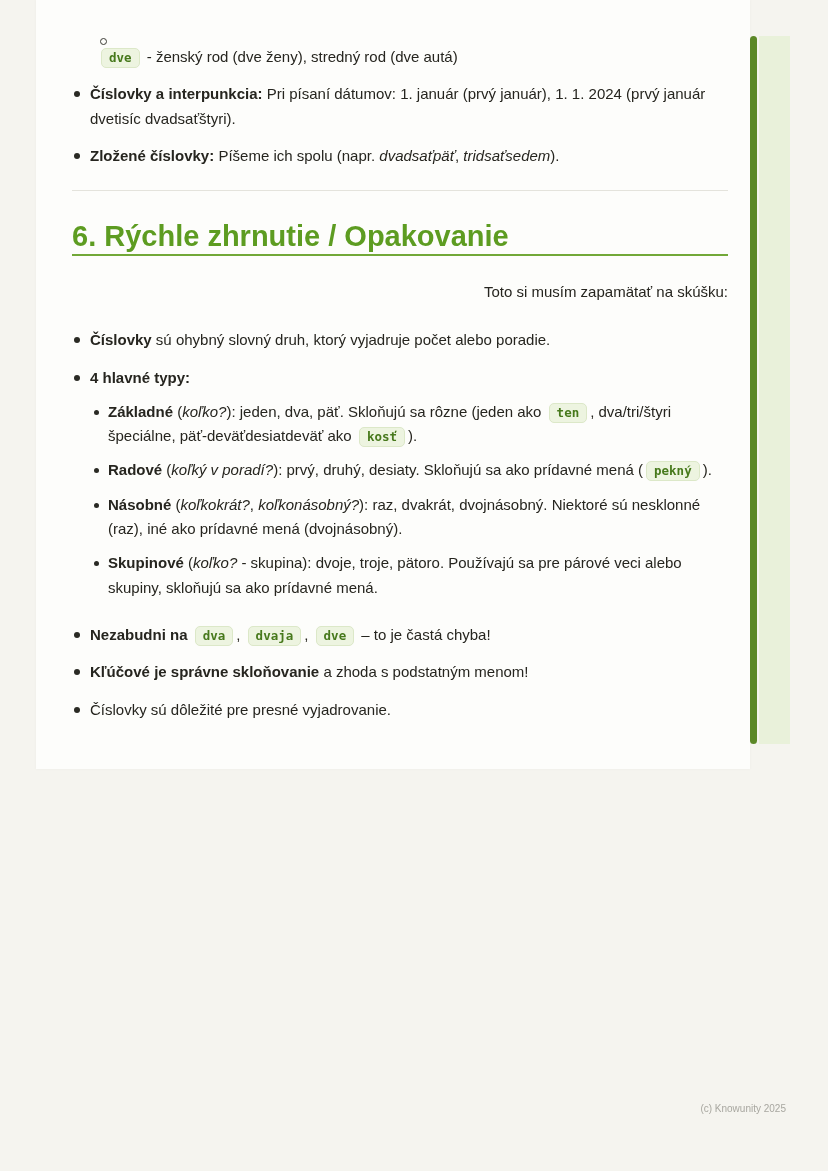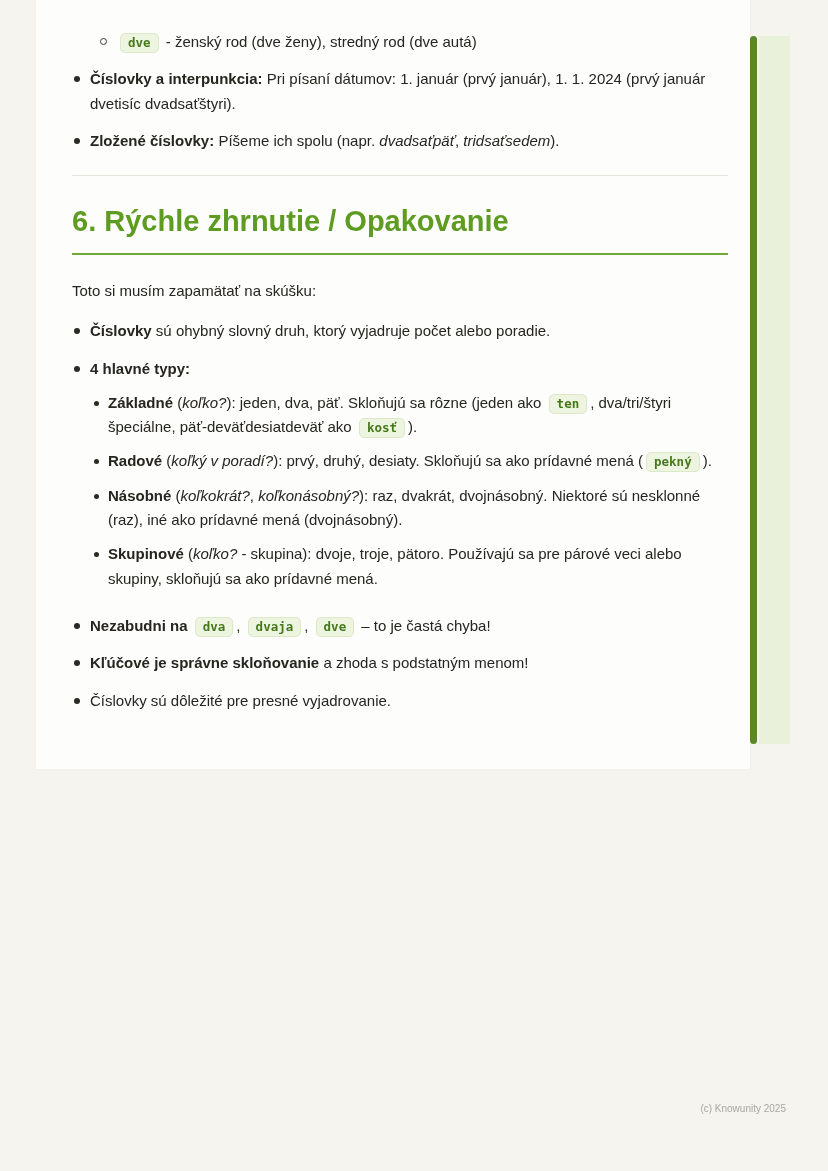--- a/index.html
+++ b/index.html
@@ -23,21 +23,21 @@
   .accent-bar {
     position:absolute; left:750px; top:36px; width:7px; height:708px;
     background:var(--sidebar-bar, #5b8727); border-radius:4px;
   }
   .accent-strip {
     position:absolute; left:759px; top:36px; width:31px; height:708px;
     background:var(--sidebar-strip, #e9f1da);
   }
   ul.list { list-style:none; }
   li.li { display:flex; margin-bottom:13px; }
-  li.li-sub { margin-left:26px; }
+  li.li-sub { margin-left:26px;flex-direction:column; }
   .marker { flex:0 0 auto; width:6px; height:6px; border-radius:50%; margin:9px 10px 0 2px; }
   .marker-disc { background:#2a2a24; }
   .marker-circle { background:transparent; border:1.5px solid #3c3c36; width:7px; height:7px; margin-top:8px; }
   .li-body { flex:1 1 auto; min-width:0; }
   .rt-bold { font-weight:700; }
   .rt-italic { font-style:italic; }
   .rt-code {
     font-family:"DejaVu Sans Mono","Liberation Mono",monospace;
     font-size:12.5px; font-weight:700; line-height:1.2;
     color:var(--badge-text, #47791c);
@@ -47,24 +47,23 @@
     padding:1px 7px 2px;
     margin:0 3px;
     white-space:nowrap;
     display:inline-block;
   }
   hr.divider { border:none; border-top:1px solid var(--divider, #e4e3dc); margin:22px 0 0; }
   h2.section-heading {
     margin-top:28px;
     font-size:29px; line-height:1.2; font-weight:700;
     color:var(--accent-green, #5d9c21);
-    padding-bottom:14px;
     border-bottom:2px solid var(--accent-underline, #72a838);
   }
-  p.intro { margin:24px 0 16px; }
+  p.intro { margin:24px 0 24px;text-align:right; }
   ul.nested { margin-top:10px; padding-left:2px; }
   ul.nested li.li { margin-bottom:10px;justify-content:space-between; }
   ul.nested .marker { width:5px; height:5px; margin:10px 9px 0 2px; }
   .footer-credit {
     position:absolute; right:42px; top:1101px;
     font-size:10px; color:var(--footer-text, #a8a7a0);
   }
 </style>
 </head>
 <body>

